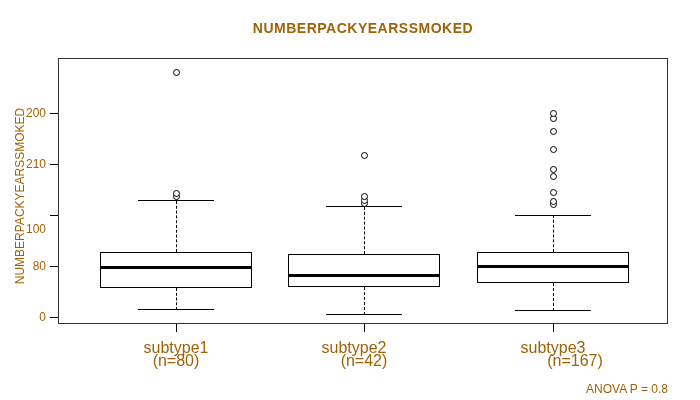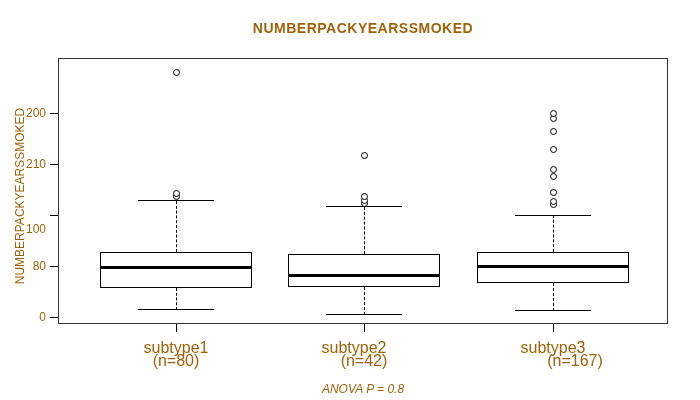--- a/index.html
+++ b/index.html
@@ -21,21 +21,21 @@
   }
   .ytick { position:absolute; height:1px; width:8px; background:#000; }
   .yticklabel { position:absolute; width:30px; text-align:right; font-size:12px; line-height:12px; }
   .xtick { position:absolute; width:1px; height:8px; background:#000; }
   .xlab { position:absolute; width:120px; text-align:center; font-size:16px; line-height:13px; }
   .whisker { position:absolute; width:0; border-left:1px dashed #000; }
   .cap { position:absolute; height:0; border-top:1px solid #000; }
   .box { position:absolute; border:1px solid #000; background:#fff; box-sizing:border-box; }
   .median { position:absolute; height:3px; background:#000; }
   .outlier { position:absolute; width:7px; height:7px; border:1px solid #000; border-radius:50%; background:#fff; box-sizing:border-box; }
-  .footer { position:absolute; left:58px; top:382px; width:610px; text-align:center; font-size:12px;font-style:italic; }
+  .footer { position:absolute; left:58px; top:382px; width:610px; text-align:right; font-size:12px; }
 </style>
 </head>
 <body>
 
 <div class="figure">
   <div class="title">NUMBERPACKYEARSSMOKED</div>
   <div class="ylabel">NUMBERPACKYEARSSMOKED</div>
   <div class="plot"></div>
   <div id="yaxis">
       <div class="ytick" style="left: 50px; top: 316.5px;"></div>

